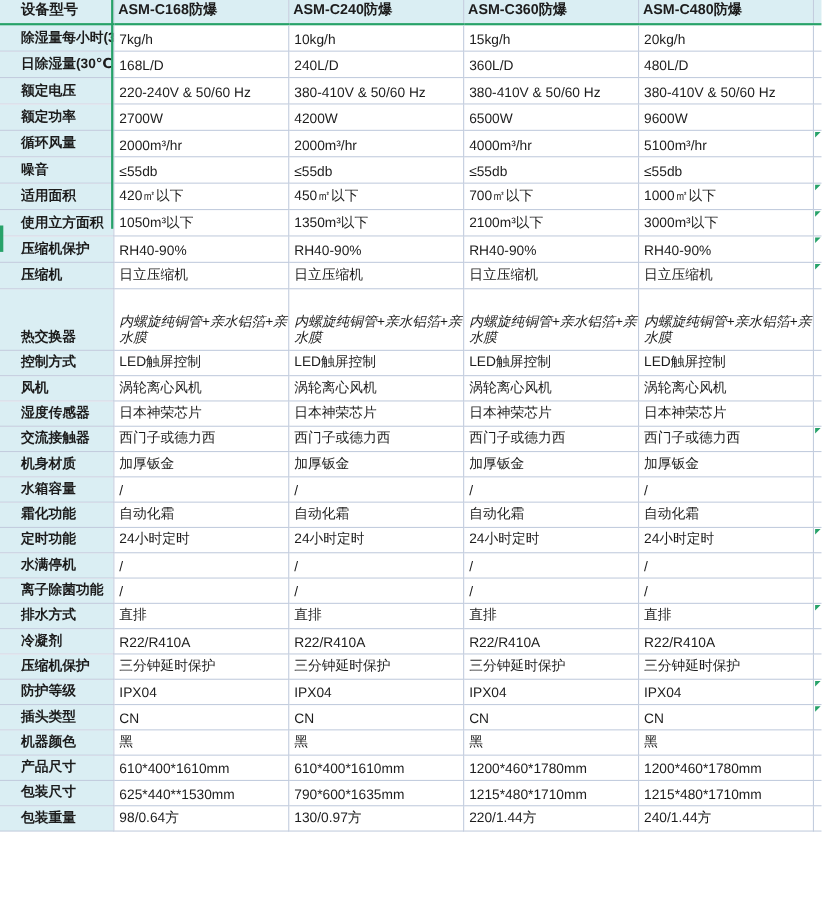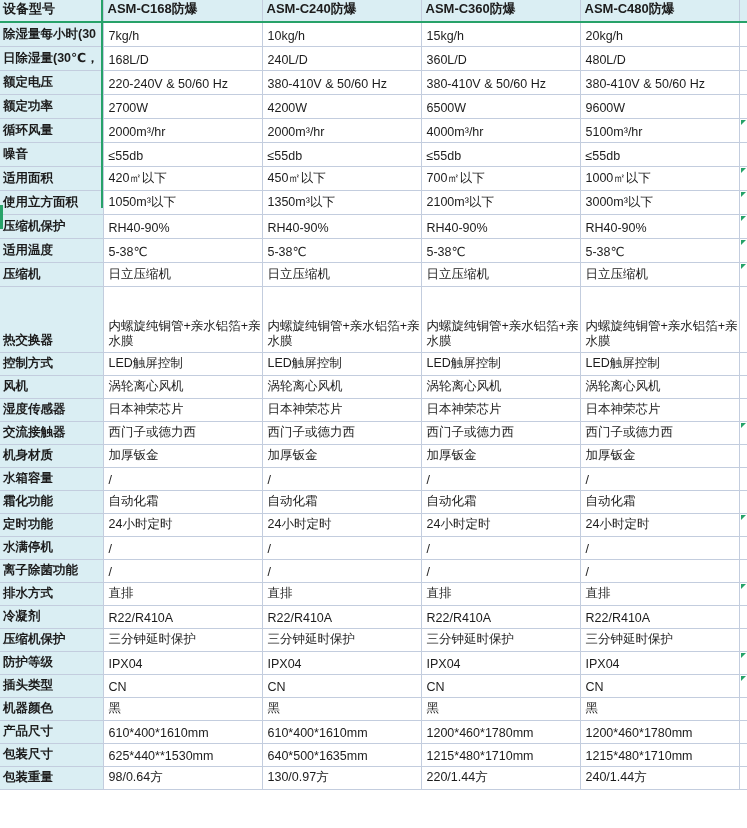--- a/index.html
+++ b/index.html
@@ -26,37 +26,38 @@
     vertical-align:bottom;
     padding:0 0 3px 5px;
     height:19px;
     overflow:hidden;
     white-space:nowrap;
   }
   tr.r23 td{height:20px;}
   td.lbl{
     background:#daeef3;
     font-weight:bold;
-    padding-left:3px;
+    padding-left:19px;
   }
   tr.hdr td{
     background:#daeef3;
     font-weight:bold;
     font-size:13px;
     border-bottom:2px solid #27a269;
     height:17px;
   }
   tr.hdr td.model{padding-left:4px;}
   td.sliver{border-right:none;padding:0;position:relative;}
   tr.tall td{height:44px;}
   tr.tall td.val{
     white-space:normal;
     word-break:break-all;
     line-height:15px;
-    padding-top:18px;
+    padding-top:8px;
+    font-style:italic;
   }
   .tri{
     position:absolute;left:1px;top:1px;
     width:0;height:0;
     border-top:5px solid #27a269;
     border-right:5px solid transparent;
   }
   .green-vline{
     position:absolute;left:101px;top:0;
     width:2px;height:208px;
@@ -164,30 +165,20 @@
           <td class="lbl">压缩机保护</td>
           <td class="val">RH40-90%</td>
           <td class="val">RH40-90%</td>
           <td class="val">RH40-90%</td>
           <td class="val">RH40-90%</td>
           <td class="sliver">
             <span class="tri"></span>
           </td>
         </tr>
         <tr class="r23">
-          <td class="lbl">适用温度</td>
-          <td class="val">5-38℃</td>
-          <td class="val">5-38℃</td>
-          <td class="val">5-38℃</td>
-          <td class="val">5-38℃</td>
-          <td class="sliver">
-            <span class="tri"></span>
-          </td>
-        </tr>
-        <tr class="r23">
           <td class="lbl">压缩机</td>
           <td class="val">日立压缩机</td>
           <td class="val">日立压缩机</td>
           <td class="val">日立压缩机</td>
           <td class="val">日立压缩机</td>
           <td class="sliver">
             <span class="tri"></span>
           </td>
         </tr>
         <tr class="tall">
@@ -340,21 +331,21 @@
           <td class="lbl">产品尺寸</td>
           <td class="val">610*400*1610mm</td>
           <td class="val">610*400*1610mm</td>
           <td class="val">1200*460*1780mm</td>
           <td class="val">1200*460*1780mm</td>
           <td class="sliver"></td>
         </tr>
         <tr>
           <td class="lbl">包装尺寸</td>
           <td class="val">625*440**1530mm</td>
-          <td class="val">640*500*1635mm</td>
+          <td class="val">790*600*1635mm</td>
           <td class="val">1215*480*1710mm</td>
           <td class="val">1215*480*1710mm</td>
           <td class="sliver"></td>
         </tr>
         <tr>
           <td class="lbl">包装重量</td>
           <td class="val">98/0.64方</td>
           <td class="val">130/0.97方</td>
           <td class="val">220/1.44方</td>
           <td class="val">240/1.44方</td>

